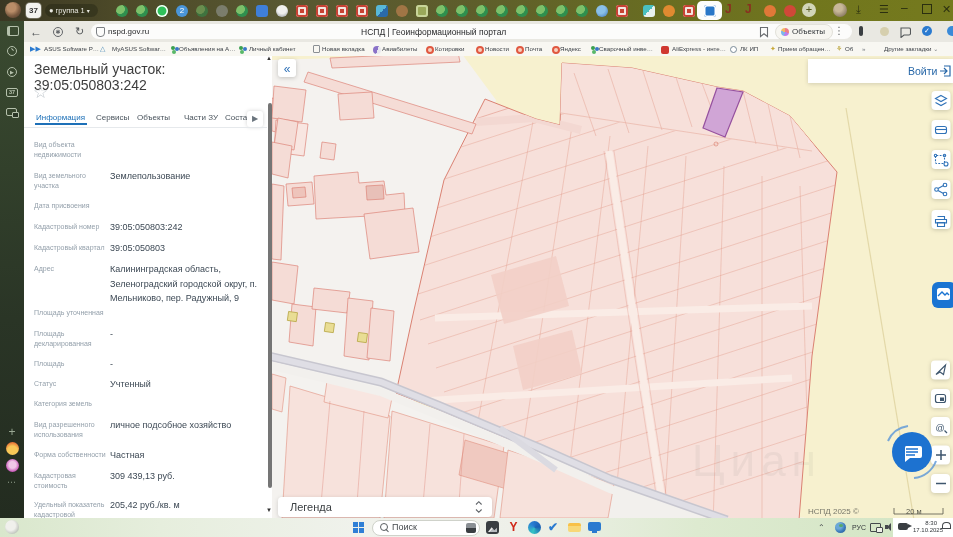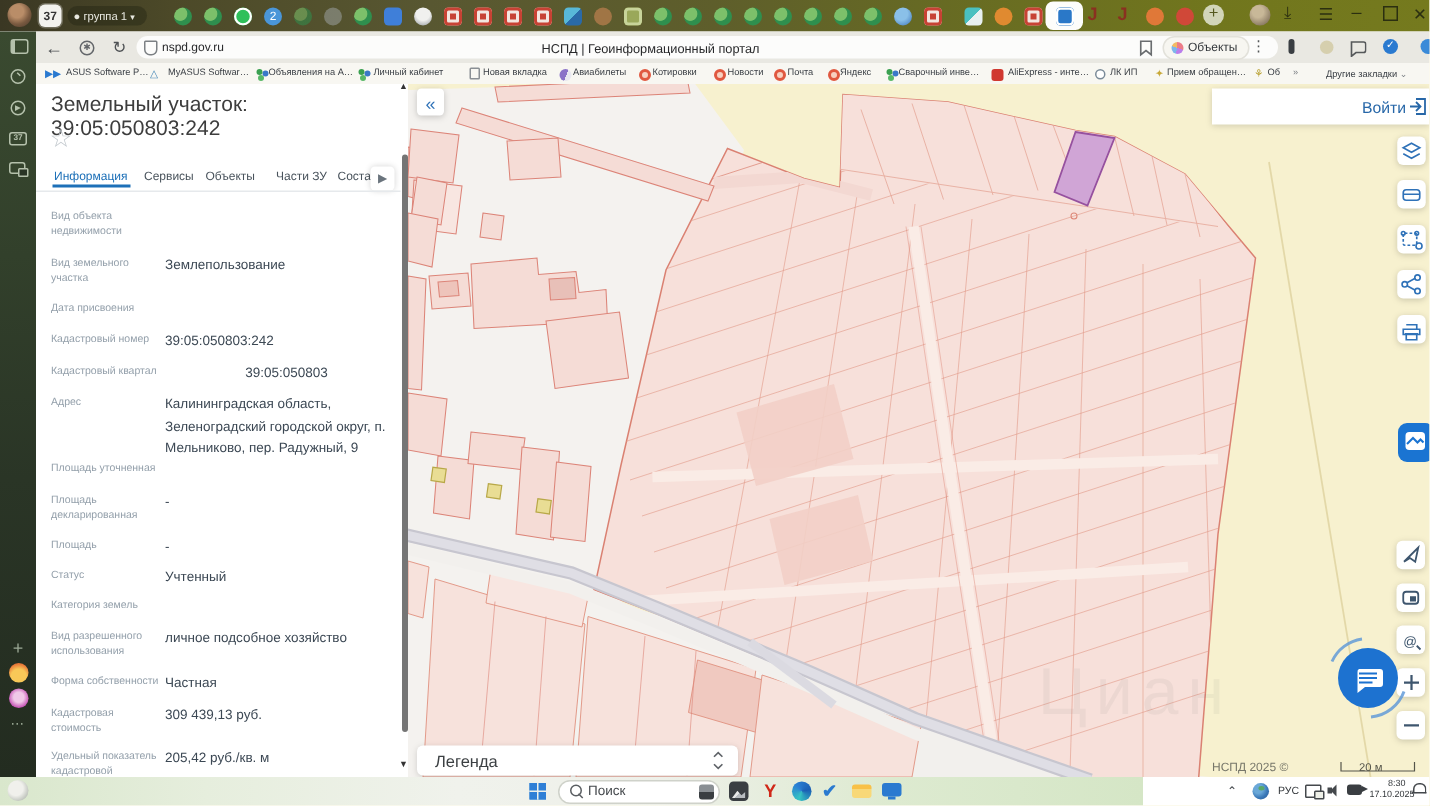--- a/index.html
+++ b/index.html
@@ -21,21 +21,21 @@
   .gg{top:4px;width:4px;height:4px;border-radius:50%;background:#3aa050;box-shadow:4px 1px 0 #3a78c8,1px 4px 0 #58b868;}
   .oo{top:4px;width:4px;height:4px;border-radius:50%;background:#f8d0c0;border:2.5px solid #e05840;}
   
   #sidebar{left:0;top:21px;width:24px;height:497px;background:linear-gradient(180deg,#3a4a30 0%,#32402b 30%,#2a3526 60%,#232c20 100%);}
   .sic{position:absolute;left:0;width:24px;text-align:center;color:#c3cdbb;}
   
   #panel{left:24px;top:56px;width:248px;height:462px;background:#fff;}
   .lbl{position:absolute;left:10px;width:75px;font-size:7px;line-height:10px;color:#94a0ab;}
   .val{position:absolute;left:86px;width:162px;font-size:9px;line-height:14.5px;color:#3c4854;}
   
-  #taskbar{left:0;top:518px;width:762px;height:19px;background:linear-gradient(90deg,#d9e7cc 0%,#e6eedd 18%,#f0f2ec 40%,#eef0e9 58%,#ddead0 78%,#d5e6c6 100%);}
+  #taskbar{left:0;top:518px;width:893px;height:19px;background:linear-gradient(90deg,#d9e7cc 0%,#e6eedd 18%,#f0f2ec 40%,#eef0e9 58%,#ddead0 78%,#d5e6c6 100%);}
   .tbi{position:absolute;top:3px;width:13px;height:13px;}
 </style></head>
 <body>
 <div id="page">
 
 <div id="tabbar" class="abs">
   <div class="abs" style="left:5px;top:2px;width:16px;height:16px;border-radius:50%;background:radial-gradient(circle at 40% 35%,#b98d68 0 30%,#7a5a40 60%,#4a3a2c 100%);"></div>
   <div class="abs" style="left:26px;top:3px;width:15px;height:15px;background:#f2f2ee;border-radius:4px;font-size:8px;font-weight:bold;color:#333;text-align:center;line-height:15px;box-shadow:0 0 0 1px rgba(255,255,255,.25);">37</div>
   <div class="abs" style="left:45px;top:4px;width:49px;height:13px;background:rgba(25,30,15,.35);border-radius:7px;color:#e8e8e0;font-size:7.5px;line-height:13px;padding-left:4px;">●&nbsp;группа 1 <span style="font-size:6px;">▾</span></div>
 
@@ -174,21 +174,21 @@
   <div class="abs" style="left:223px;top:55px;width:16px;height:16px;background:#fff;border-radius:3px;box-shadow:0 0 4px rgba(0,0,0,.18);font-size:8px;color:#6a747d;text-align:center;line-height:16px;">▶</div>
   <div class="abs" style="left:0px;top:71px;width:243px;height:1px;background:#e6e9ec;"></div>
 
   <div class="lbl" style="top:84px;">Вид объекта<br>недвижимости</div>
   <div class="lbl" style="top:115px;">Вид земельного<br>участка</div>
       <div class="val" style="top:113px;">Землепользование</div>
   <div class="lbl" style="top:145px;">Дата присвоения</div>
   <div class="lbl" style="top:166px;">Кадастровый номер</div>
       <div class="val" style="top:164px;">39:05:050803:242</div>
   <div class="lbl" style="top:187px;">Кадастровый квартал</div>
-      <div class="val" style="top:185px;text-align:center;">39:05:050803</div>
+      <div class="val" style="top:185px;">39:05:050803</div>
   <div class="lbl" style="top:208px;">Адрес</div>
       <div class="val" style="top:206px;">Калининградская область,<br>Зеленоградский городской округ, п.<br>Мельниково, пер. Радужный, 9</div>
   <div class="lbl" style="top:252px;">Площадь уточненная</div>
   <div class="lbl" style="top:273px;">Площадь<br>декларированная</div>
       <div class="val" style="top:271px;">-</div>
   <div class="lbl" style="top:303px;">Площадь</div>
       <div class="val" style="top:301px;">-</div>
   <div class="lbl" style="top:323px;">Статус</div>
       <div class="val" style="top:321px;">Учтенный</div>
   <div class="lbl" style="top:343px;">Категория земель</div>

